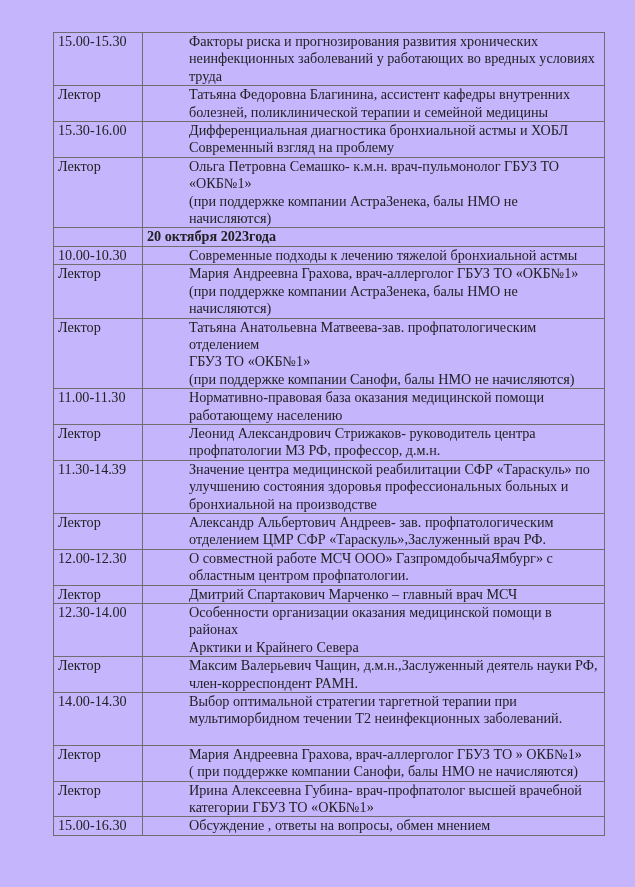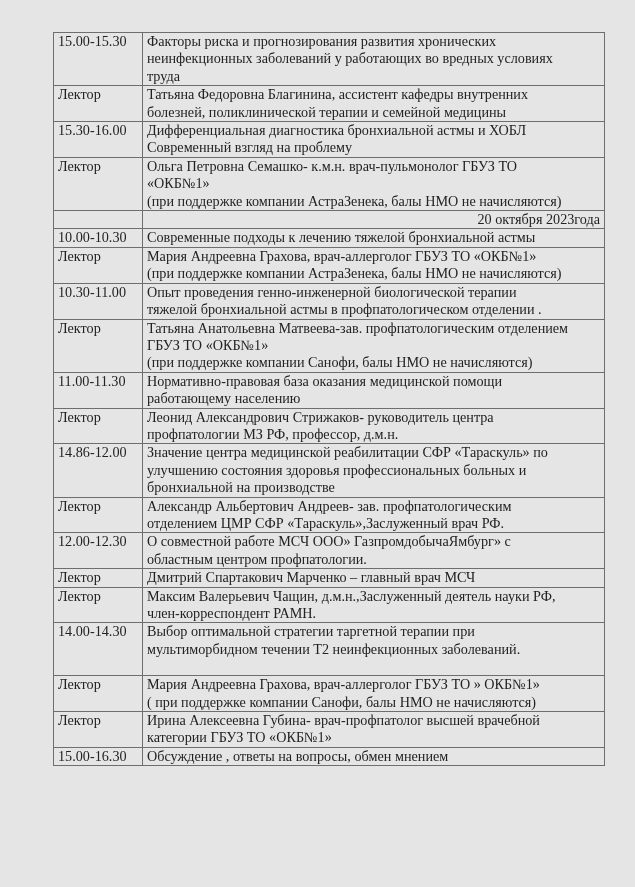--- a/index.html
+++ b/index.html
@@ -1,30 +1,30 @@
 <!DOCTYPE html>
 <html><head>
 <meta charset="utf-8">
 <style>
   html, body { margin: 0; padding: 0; background: #ffffff; }
   body { width: 635px; height: 887px; position: relative; overflow: hidden; }
-  .page { position: absolute; left: 0; top: 0; width: 635px; height: 887px; background: #e5e5e5; }
+  .page { position: absolute; left: 0; top: 0; width: 635px; height: 887px; background: #c4b5fd; }
   table.program {
     position: absolute; left: 53px; top: 32px; width: 552px;
     border-collapse: collapse; table-layout: fixed;
     font-family: "Liberation Serif", "DejaVu Serif", serif;
     font-size: 14.2px; line-height: 17.4px; color: #222;
   }
   table.program td {
     border: 1px solid #6e6e6e; vertical-align: top;
     padding: 0 4px 0 4px; overflow: hidden;
   }
   td.time { width: 80px; white-space: nowrap; }
-  td.date { font-weight: normal; padding-left: 12px; text-align: right; }
-  .line { display: block; }
+  td.date { font-weight: bold; padding-left: 12px; }
+  .line { display: block; margin-left: 42px; }
   .pad-bottom { height: 17px; }
 </style>
 </head>
 <body>
 
 <div class="page">
   <table class="program">
     <tbody id="tbody">
       <tr>
         <td class="time">15.00-15.30</td>
@@ -67,27 +67,20 @@
         </td>
       </tr>
       <tr>
         <td class="time">Лектор</td>
         <td>
           <span class="line">Мария Андреевна Грахова, врач-аллерголог ГБУЗ ТО «ОКБ№1»</span>
           <span class="line">(при поддержке компании АстраЗенека, балы НМО не начисляются)</span>
         </td>
       </tr>
       <tr>
-        <td class="time">10.30-11.00</td>
-        <td>
-          <span class="line">Опыт  проведения генно-инженерной  биологической терапии</span>
-          <span class="line">тяжелой бронхиальной астмы в профпатологическом отделении .</span>
-        </td>
-      </tr>
-      <tr>
         <td class="time">Лектор</td>
         <td>
           <span class="line">Татьяна Анатольевна Матвеева-зав. профпатологическим отделением</span>
           <span class="line">ГБУЗ ТО «ОКБ№1»</span>
           <span class="line">(при поддержке компании Санофи, балы НМО не начисляются)</span>
         </td>
       </tr>
       <tr>
         <td class="time">11.00-11.30</td>
         <td>
@@ -96,21 +89,21 @@
         </td>
       </tr>
       <tr>
         <td class="time">Лектор</td>
         <td>
           <span class="line">Леонид Александрович  Стрижаков- руководитель центра</span>
           <span class="line">профпатологии МЗ РФ, профессор, д.м.н.</span>
         </td>
       </tr>
       <tr>
-        <td class="time">14.86-12.00</td>
+        <td class="time">11.30-14.39</td>
         <td>
           <span class="line">Значение центра медицинской реабилитации  СФР  «Тараскуль» по</span>
           <span class="line">улучшению состояния здоровья профессиональных больных и</span>
           <span class="line">бронхиальной на производстве</span>
         </td>
       </tr>
       <tr>
         <td class="time">Лектор</td>
         <td>
           <span class="line">Александр Альбертович Андреев- зав. профпатологическим</span>
@@ -121,20 +114,27 @@
         <td class="time">12.00-12.30</td>
         <td>
           <span class="line">О совместной работе МСЧ  ООО» ГазпромдобычаЯмбург» с</span>
           <span class="line">областным центром профпатологии.</span>
         </td>
       </tr>
       <tr>
         <td class="time">Лектор</td>
         <td>
           <span class="line"> Дмитрий Спартакович Марченко – главный врач  МСЧ</span>
+        </td>
+      </tr>
+      <tr>
+        <td class="time">12.30-14.00</td>
+        <td>
+          <span class="line">Особенности организации  оказания медицинской помощи в районах</span>
+          <span class="line">Арктики и Крайнего Севера</span>
         </td>
       </tr>
       <tr>
         <td class="time">Лектор</td>
         <td>
           <span class="line">Максим Валерьевич Чащин, д.м.н.,Заслуженный деятель  науки РФ,</span>
           <span class="line">член-корреспондент РАМН.</span>
         </td>
       </tr>
       <tr>

